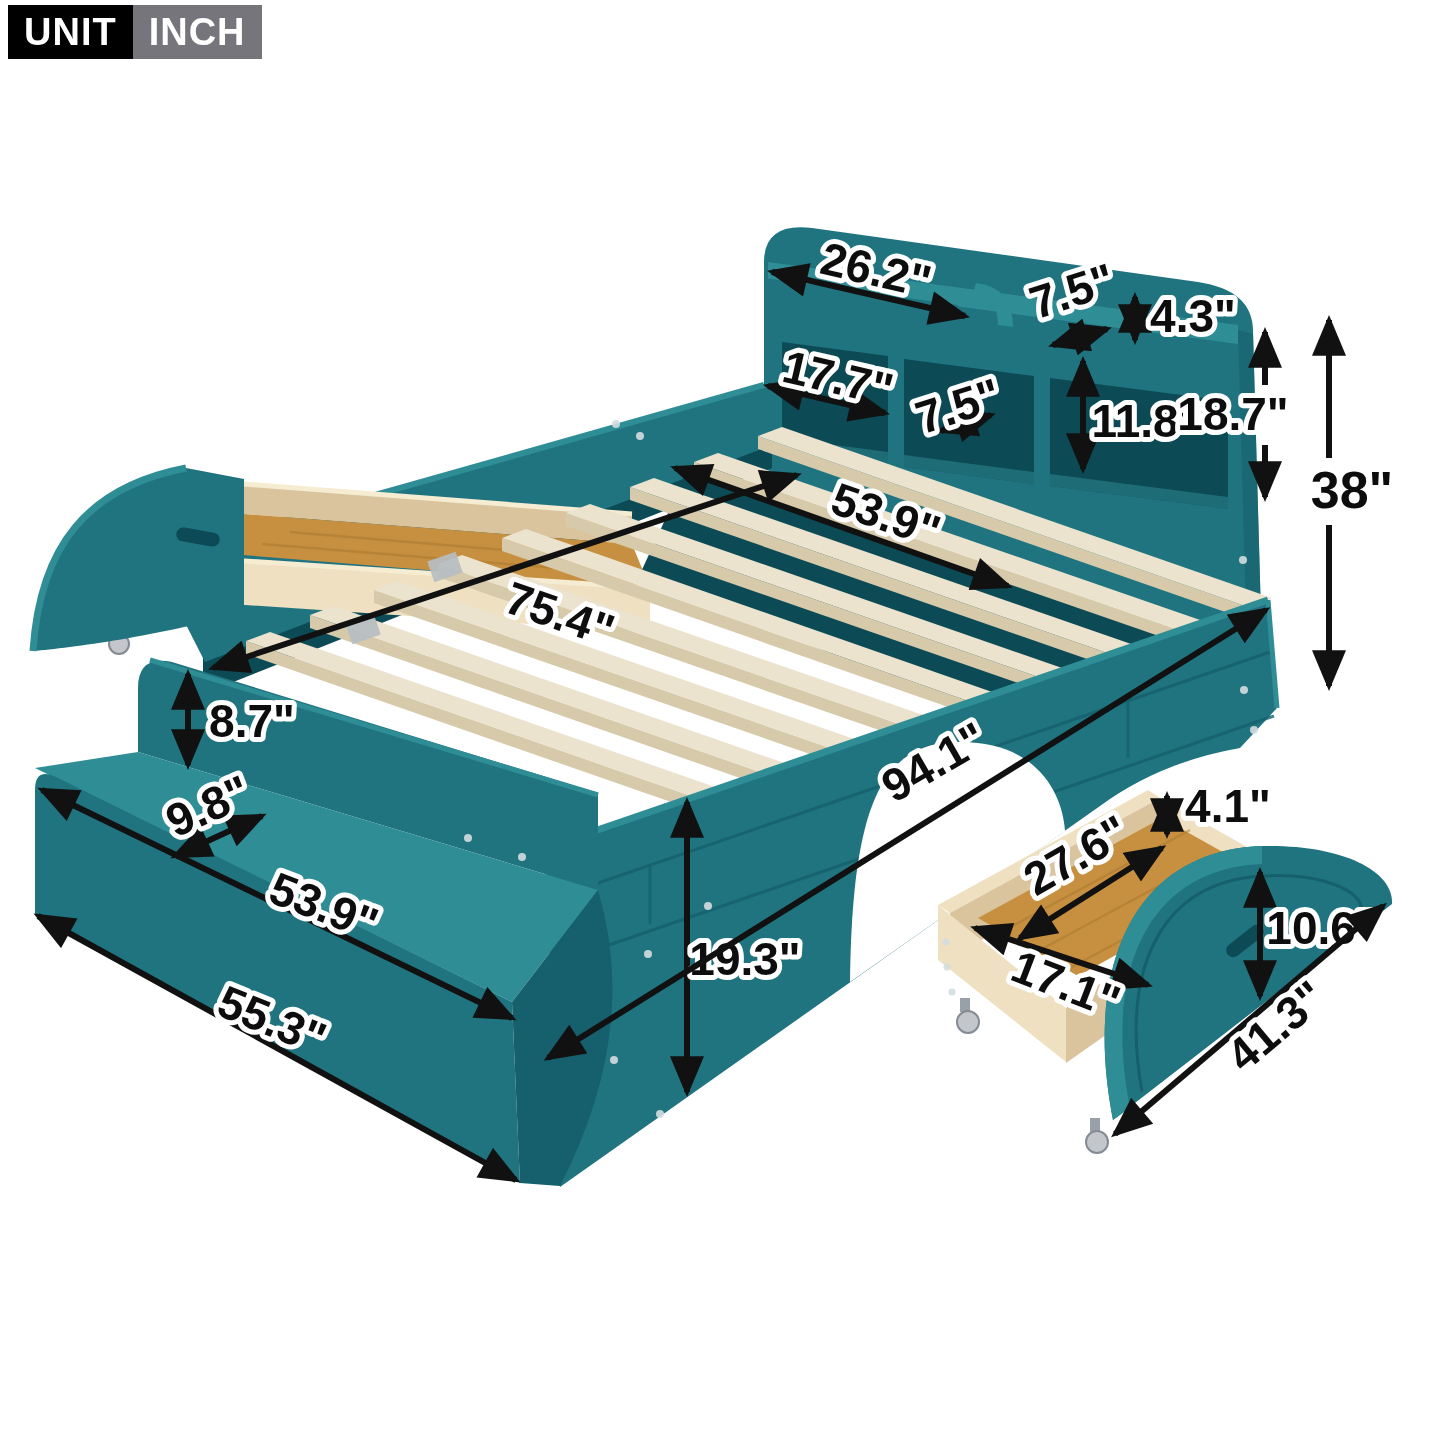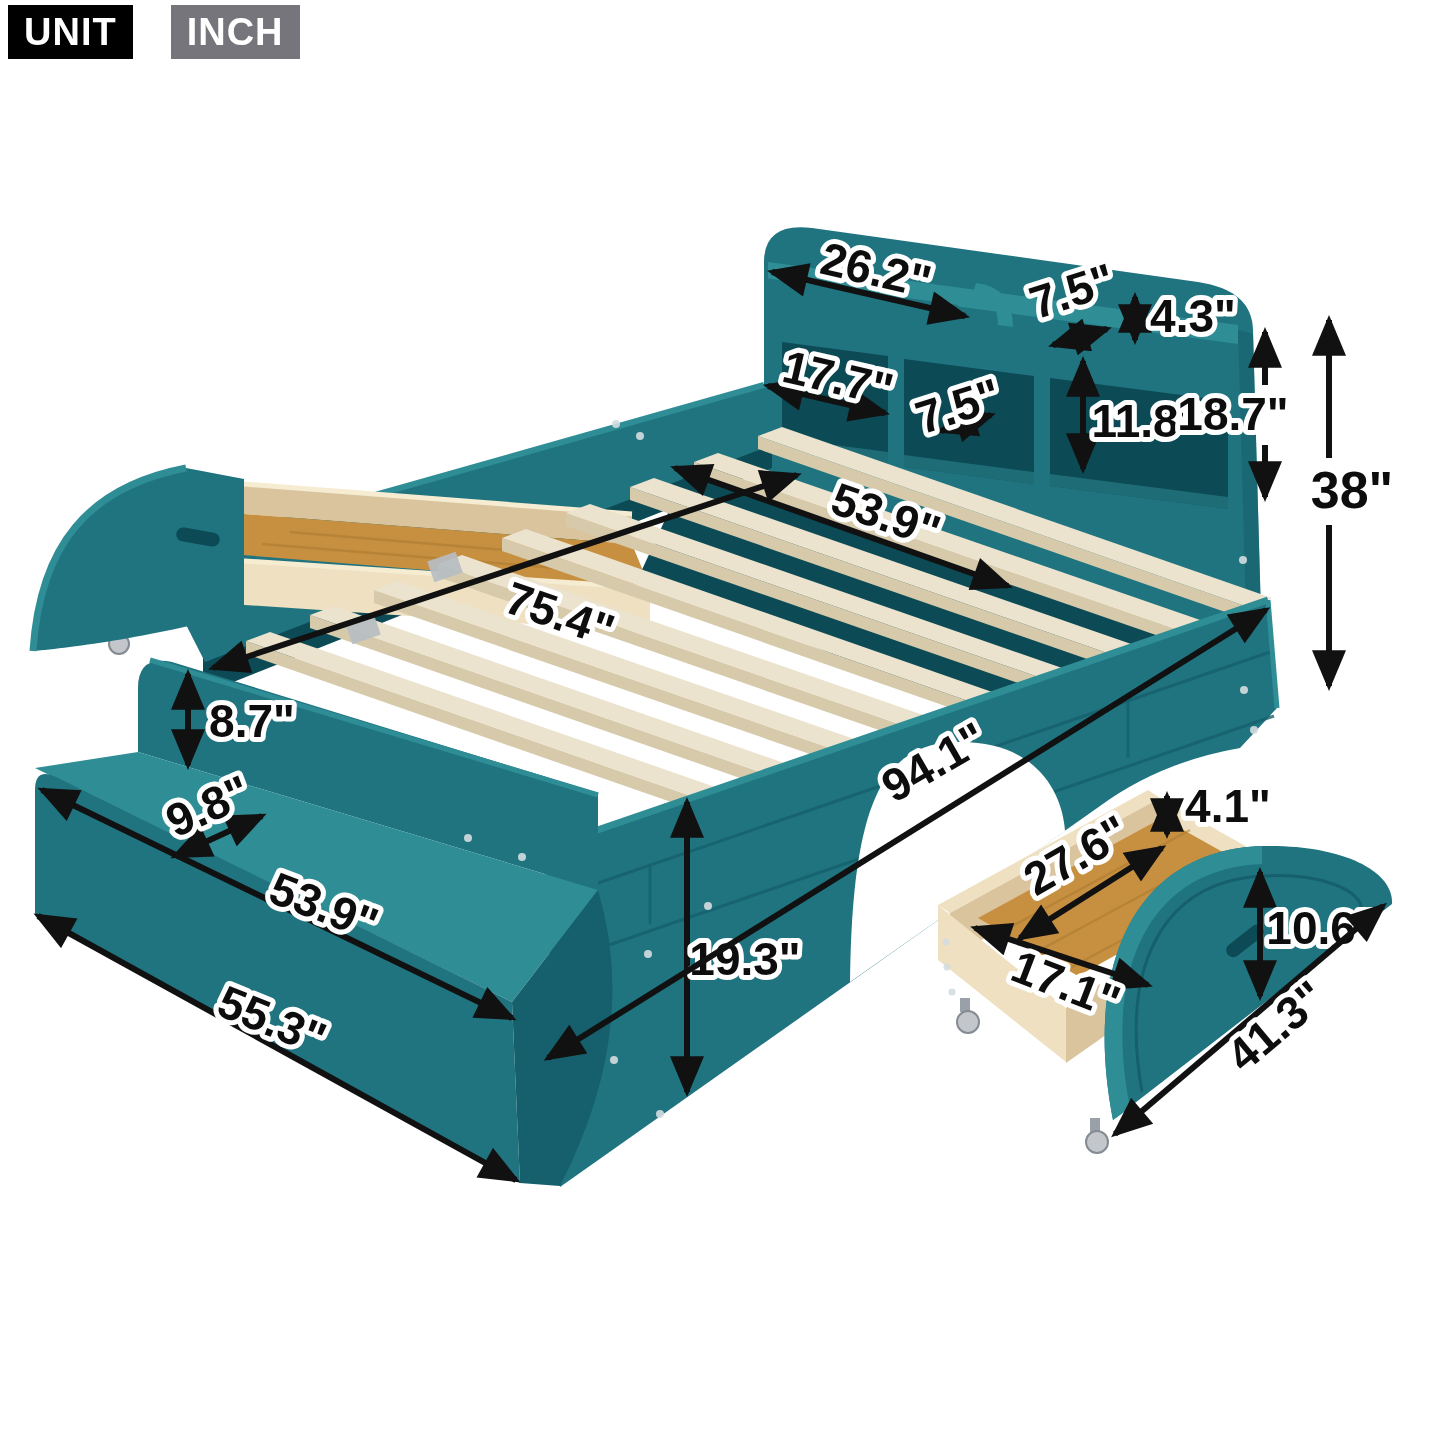--- a/index.html
+++ b/index.html
@@ -12,21 +12,21 @@
     --badge_black:#000000; --badge_grey:#75757b; --white:#ffffff;
   }
   html,body{margin:0;padding:0;background:#fff;}
   .stage{position:relative;width:1445px;height:1445px;background:#fff;overflow:hidden;
          font-family:"Liberation Sans",sans-serif;}
   .scene{position:absolute;left:0;top:0;width:1445px;height:1445px;}
   .unit-badge{position:absolute;top:5px;left:8px;display:flex;z-index:5;}
   .unit-badge .b{color:var(--white);font-weight:700;font-size:38px;line-height:54px;
                  padding:0 16px;letter-spacing:1px;}
   .unit-badge .black{background:var(--badge_black);}
-  .unit-badge .grey{background:var(--badge_grey);margin-left:38px;}
+  .unit-badge .grey{background:var(--badge_grey);}
   .dim-line{stroke:var(--arrow);stroke-width:6;fill:none;}
   .dim-label{font-family:"Liberation Sans",sans-serif;font-weight:700;font-size:46px;
              fill:#0d0d0d;stroke:#fff;stroke-width:10px;paint-order:stroke;
              stroke-linejoin:round;text-anchor:middle;}
   .dim-label.big{font-size:52px;}
   .c-teal{fill:var(--teal_mid);} .c-teal-light{fill:var(--teal_light);}
   .c-teal-deep{fill:var(--teal_deep);} .c-teal-dark{fill:var(--teal_dark);}
   .c-oak{fill:var(--oak);} .c-ply{fill:var(--ply_light);} .c-ply-sh{fill:var(--ply_shadow);}
   .c-slat-top{fill:var(--slat_top);} .c-slat-side{fill:var(--slat_side);}
   .c-caster{fill:var(--caster);stroke:var(--caster_dark);stroke-width:2;}

